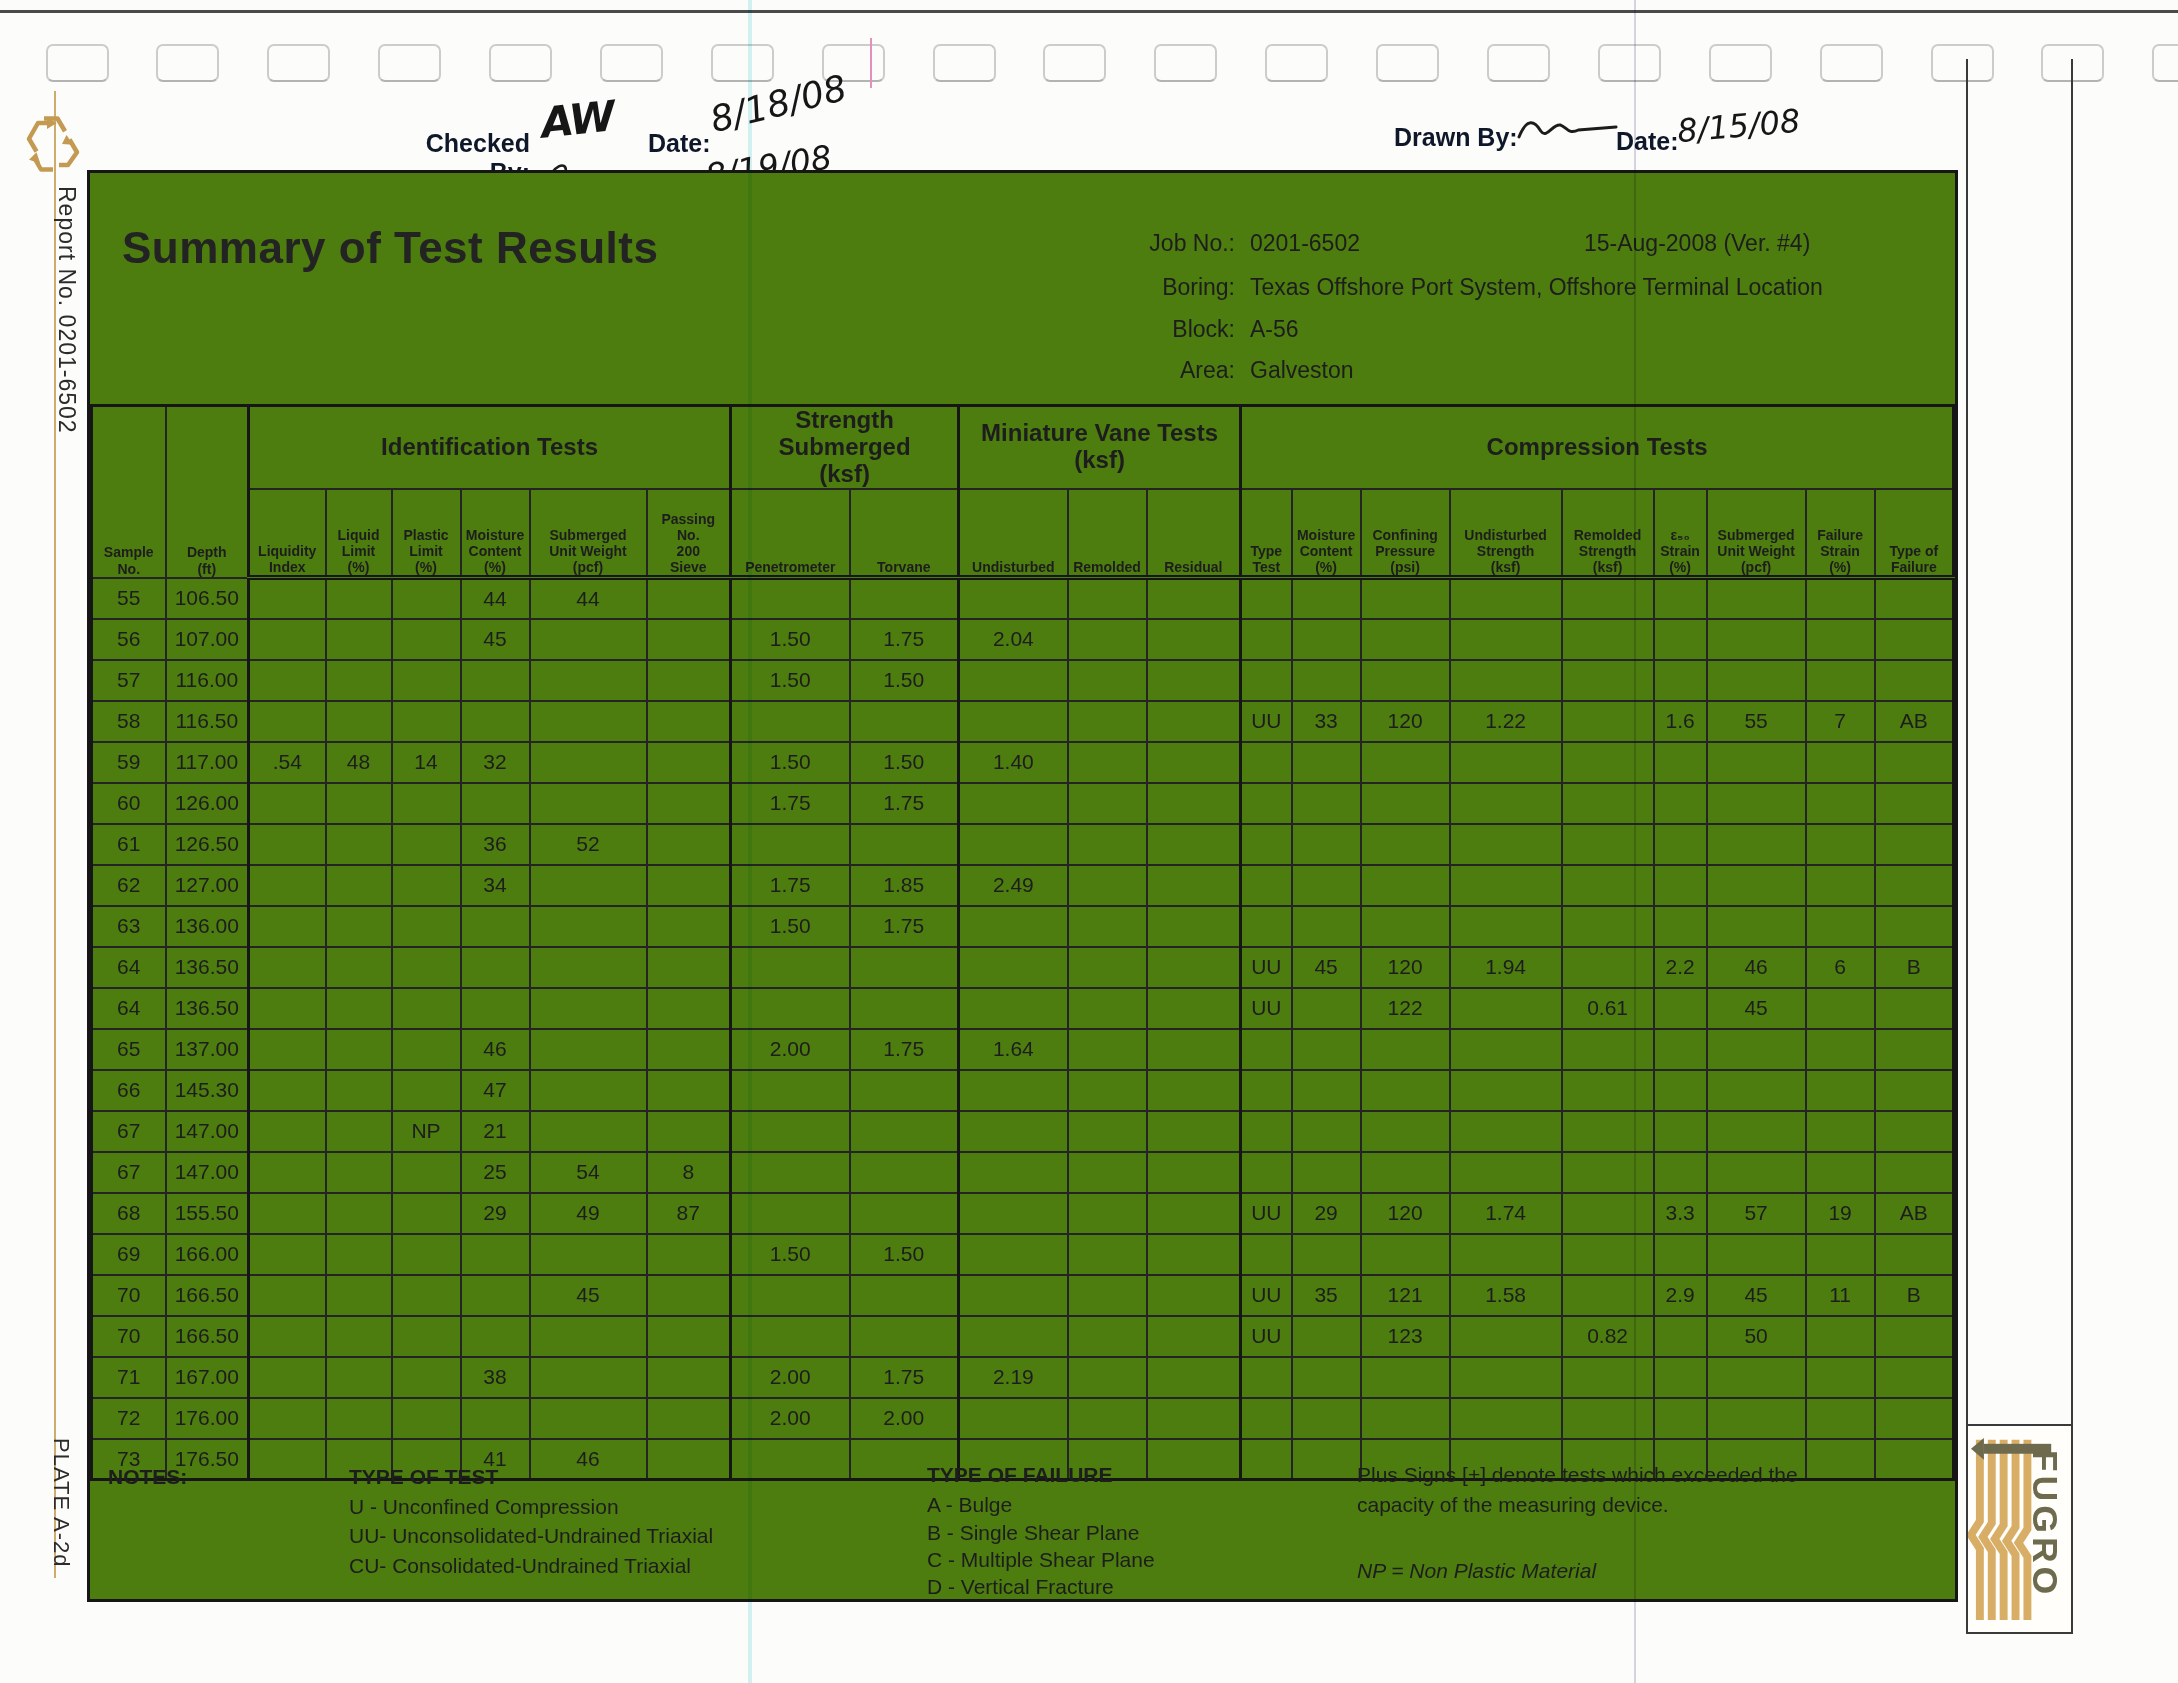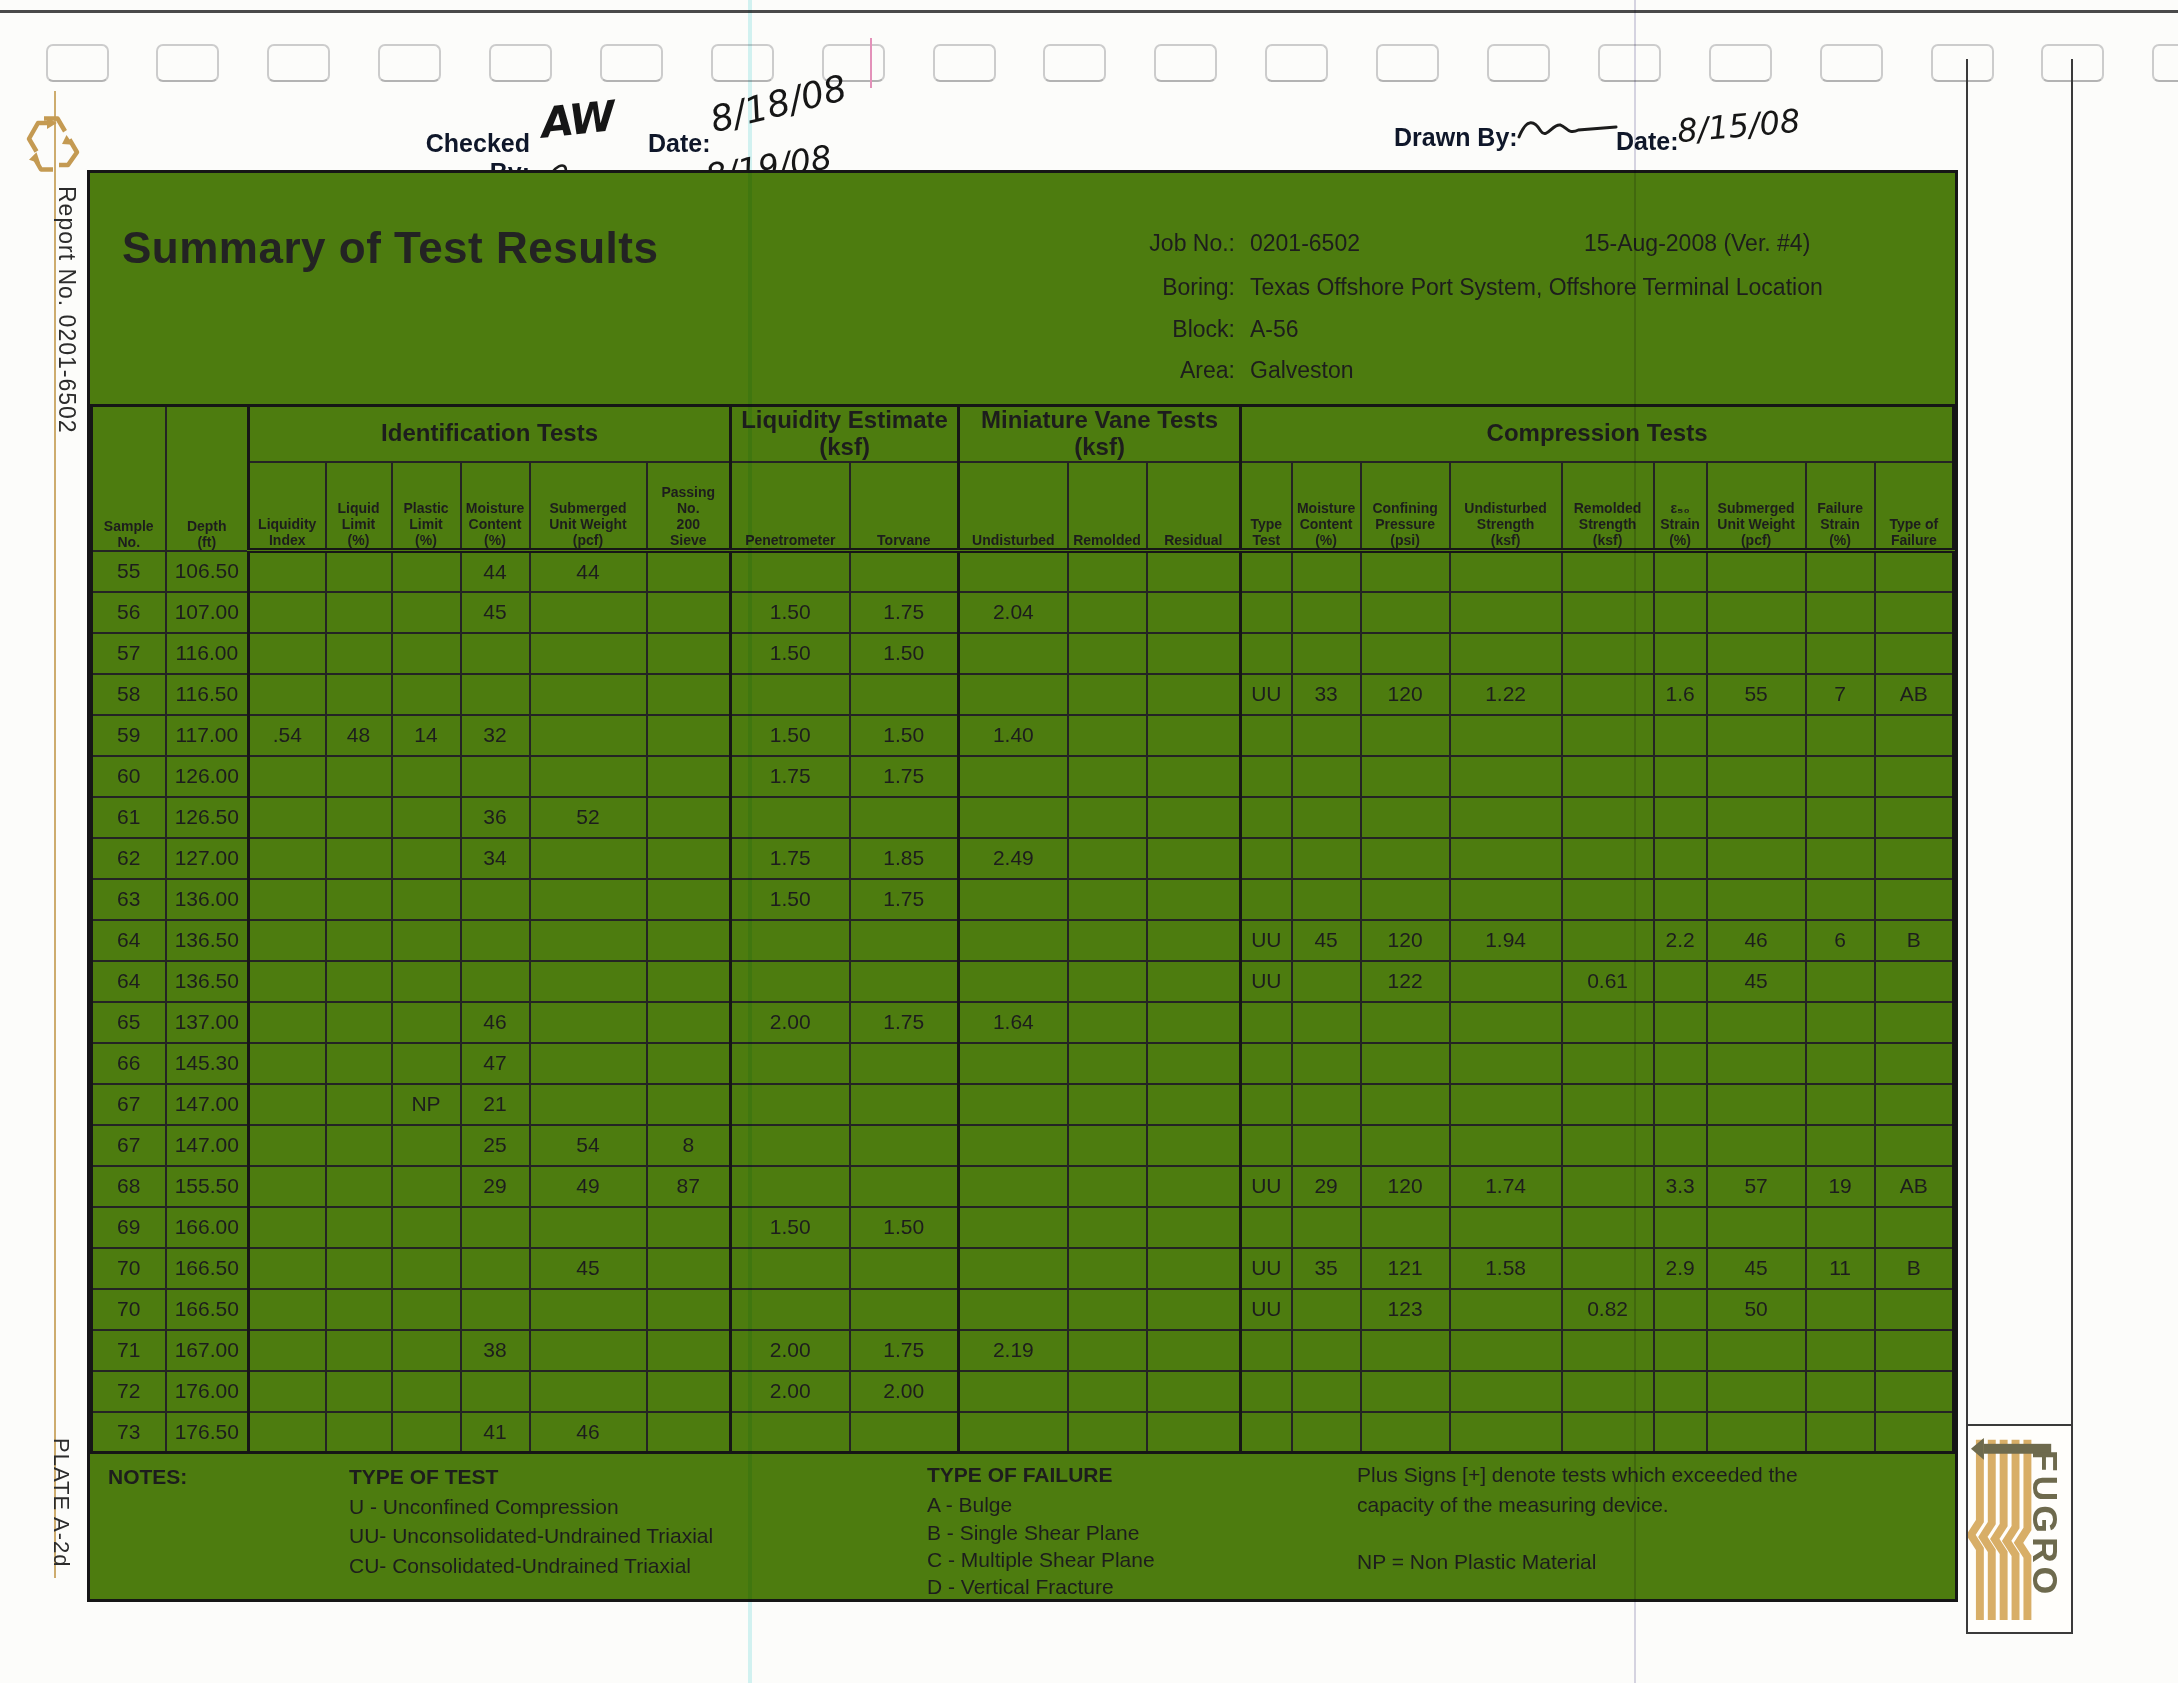--- a/index.html
+++ b/index.html
@@ -189,21 +189,21 @@
       <col style="width:69px">
         <col style="width:79px">
     </colgroup>
     <thead>
       <tr>
         <th class="sub" rowspan="2">Sample
 No.</th>
         <th class="sub" rowspan="2">Depth
 (ft)</th>
         <th class="g gb" colspan="6">Identification Tests</th>
-        <th class="g gb" colspan="2">Liquidity Estimate
+        <th class="g gb" colspan="2">Strength Submerged
 (ksf)</th>
         <th class="g gb" colspan="3">Miniature Vane Tests
 (ksf)</th>
         <th class="g gb" colspan="9">Compression Tests</th>
       </tr>
       <tr class="subrow">
         <th class="sub gb">Liquidity
 Index</th>
         <th class="sub">Liquid
 Limit
@@ -790,21 +790,21 @@
     <div class="t" style="left:259px; top:10px; font-weight:bold;">TYPE OF TEST</div>
     <div class="t" style="left:259px; top:40px;">U  - Unconfined Compression</div>
     <div class="t" style="left:259px; top:69px;">UU- Unconsolidated-Undrained Triaxial</div>
     <div class="t" style="left:259px; top:99px;">CU- Consolidated-Undrained Triaxial</div>
     <div class="t" style="left:837px; top:8px; font-weight:bold;">TYPE OF FAILURE</div>
     <div class="t" style="left:837px; top:38px;">A - Bulge</div>
     <div class="t" style="left:837px; top:66px;">B - Single Shear Plane</div>
     <div class="t" style="left:837px; top:93px;">C - Multiple Shear Plane</div>
     <div class="t" style="left:837px; top:120px;">D - Vertical Fracture</div>
     <div class="t" style="left:1267px; top:8px; width:465px; white-space:normal;">Plus Signs [+] denote tests which exceeded the capacity of the measuring device.</div>
-    <div class="t" style="left:1267px; top:95px;">NP = Non Plastic Material</div>
+    <div class="t" style="left:1267px; top:104px;font-style:italic;">NP = Non Plastic Material</div>
   </div>
 </div>
 
 <div class="abs right-col"></div>
 <div class="abs logo-box">
   <svg width="103" height="206" viewBox="0 0 104 208">
     <g stroke="#d8ae67" stroke-width="8" fill="none">
       <path d="M12 14 L12 96 L3 110 L12 124 L12 196"></path>
       <path d="M24 14 L24 98 L15 112 L24 126 L24 196"></path>
       <path d="M36 14 L36 100 L27 114 L36 128 L36 196"></path>

